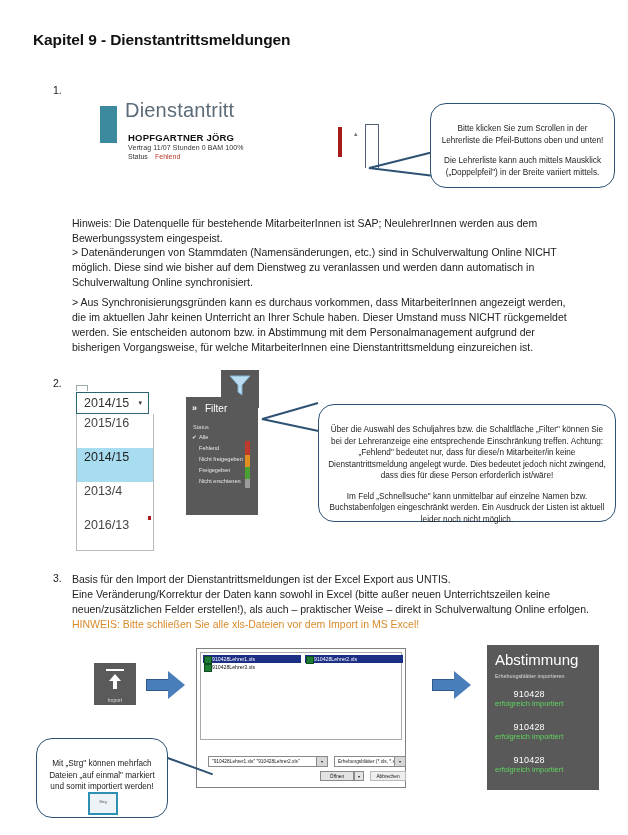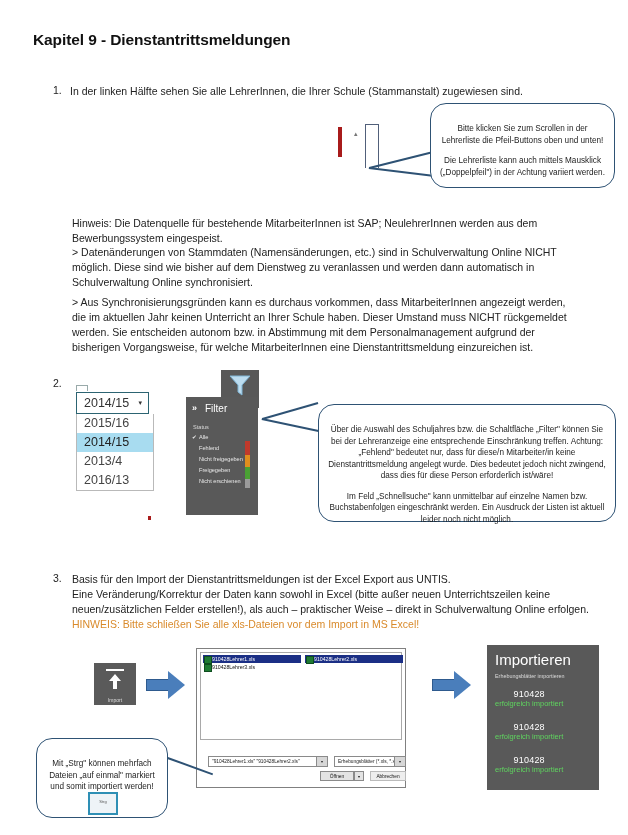--- a/index.html
+++ b/index.html
@@ -50,21 +50,21 @@
   
   .ptr{position:absolute;background:#2e5274;height:1.6px;transform-origin:0 0;}
 
   
   .yearsel{position:absolute;left:76px;top:392px;width:73px;height:22px;border:1.4px solid #2c6472;
     background:#fff;box-sizing:border-box;}
   .yearsel .val{position:absolute;left:7px;top:3px;font-size:12.5px;color:#333;font-weight:300;}
   .yearsel .arw{position:absolute;right:6px;top:6px;font-size:7px;color:#333;}
   .yearlist{position:absolute;left:76px;top:414px;width:78px;border:1px solid #b9b9b9;border-top:none;
     background:#fff;box-sizing:border-box;}
-  .yearlist .opt{font-size:12.5px;color:#444;font-weight:300;padding:2px 7px 3px;}
+  .yearlist .opt{font-size:12.5px;color:#444;font-weight:300;padding:2px 7px 18px;}
   .yearlist .opt.sel{background:#a8dcf0;color:#222;}
   .reddot{position:absolute;left:148px;top:516px;width:3px;height:4px;background:#a81b1b;}
   .topnub{position:absolute;left:76px;top:385px;width:10px;height:5px;border:1px solid #9aa;border-bottom:none;background:#fff;}
 
   
   .filterpanel{position:absolute;left:186px;top:397px;width:72px;height:118px;background:#595959;}
   .fp-title{position:absolute;left:6px;top:6px;font-size:10px;color:#fff;font-weight:300;}
   .fp-chev{position:absolute;left:6px;top:6px;font-size:9px;color:#fff;font-weight:bold;}
   .fp-status{position:absolute;left:7px;top:27px;font-size:5.6px;color:#d9d9d9;}
   .fp-opt{position:absolute;left:13px;font-size:5.6px;color:#e8e8e8;white-space:nowrap;}
@@ -112,35 +112,42 @@
   .strgthumb .t{position:absolute;left:0;right:0;top:5px;text-align:center;font-size:4px;color:#555;}
 </style>
 </head>
 <body>
 
 <div class="page">
 
   <div class="chapter-title">Kapitel 9 - Dienstantrittsmeldungen</div>
 
   <div class="li-num" style="left:53px;top:84px;">1.</div>
-  <div class="li-body" style="left:70px;top:84px;width:520px;">In der linken Hälfte sehen Sie alle LehrerInnen, die Ihrer Schule (Stammanstalt) zugewiesen sind.</div>
-
+
+  <div class="fig1">
+    <div class="tealbar"></div>
+    <div class="da-title">Dienstantritt</div>
+    <div class="da-name">HOPFGARTNER JÖRG</div>
+    <div class="da-meta">Vertrag 11/07   Stunden 0   BAM 100%</div>
+    <div class="da-status-lbl">Status</div>
+    <div class="da-status-val">Fehlend</div>
+  </div>
 
   <div class="redbar"></div>
   <div class="caret-up">▴</div>
   <div class="splitline"></div>
   <div class="splitline2"></div>
   <div class="splitcap"></div>
 
   <div class="ptr" style="left:369px;top:167px;width:100px;transform:rotate(-14deg);"></div>
   <div class="ptr" style="left:369px;top:167px;width:120px;transform:rotate(7deg);"></div>
 
   <div class="callout" style="left:430px;top:103px;width:185px;height:85px;">
     <p>Bitte klicken Sie zum Scrollen in der Lehrerliste die Pfeil-Buttons oben und unten!</p>
-    <p>Die Lehrerliste kann auch mittels Mausklick („Doppelpfeil") in der Achtung variiert werden.</p>
+    <p>Die Lehrerliste kann auch mittels Mausklick („Doppelpfeil") in der Breite variiert mittels.</p>
   </div>
 
   <div class="li-body" style="left:72px;top:216px;width:505px;">Hinweis: Die Datenquelle für bestehende MitarbeiterInnen ist SAP; NeulehrerInnen werden aus dem Bewerbungssystem eingespeist.</div>
   <div class="li-body" style="left:72px;top:245px;width:505px;">&gt; Datenänderungen von Stammdaten (Namensänderungen, etc.) sind in Schulverwaltung Online NICHT möglich. Diese sind wie bisher auf dem Dienstweg zu veranlassen und werden dann automatisch in Schulverwaltung Online synchronisiert.</div>
   <div class="li-body" style="left:72px;top:295px;width:505px;">&gt; Aus Synchronisierungsgründen kann es durchaus vorkommen, dass MitarbeiterInnen angezeigt werden, die im aktuellen Jahr keinen Unterricht an Ihrer Schule haben. Dieser Umstand muss NICHT rückgemeldet werden. Sie entscheiden autonom bzw. in Abstimmung mit dem Personalmanagement aufgrund der bisherigen Vorgangsweise, für welche MitarbeiterInnen eine Dienstantrittsmeldung einzureichen ist.</div>
 
   <div class="li-num" style="left:53px;top:377px;">2.</div>
 
   <div class="topnub"></div>
   <div class="yearsel">
@@ -234,21 +241,21 @@
         <span>Erhebungsblätter (*.xls, *.xlsx)</span>
         <span class="dd">▾</span>
       </div>
       <div class="fd-open">Öffnen</div>
       <div class="fd-opendd">▾</div>
       <div class="fd-cancel">Abbrechen</div>
     </div>
   </div>
 
   <div class="imppanel">
-    <div class="imp-title">Importieren</div>
+    <div class="imp-title">Abstimmung</div>
     <div class="imp-sub">Erhebungsblätter importieren</div>
     <div class="imp-row" style="top:44px;">
       <div class="imp-num">910428</div>
       <div class="imp-ok">erfolgreich importiert</div>
     </div>
     <div class="imp-row" style="top:77px;">
       <div class="imp-num">910428</div>
       <div class="imp-ok">erfolgreich importiert</div>
     </div>
     <div class="imp-row" style="top:110px;">

